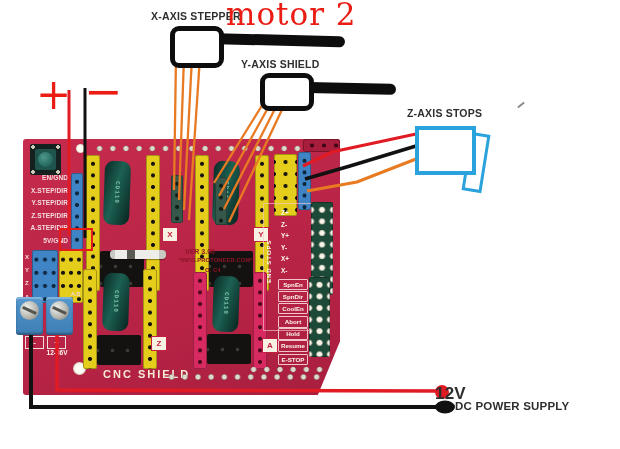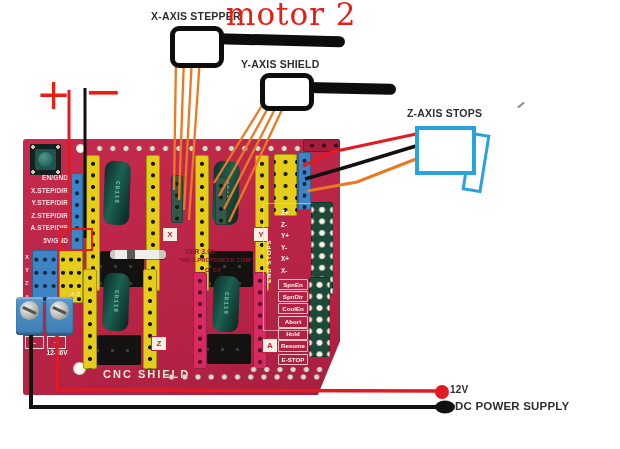--- a/index.html
+++ b/index.html
@@ -233,16 +233,16 @@
     </div>
     <div class="tcell">
       <div class="screw">
           <div class="slot"></div>
         </div>
     </div>
   </div>
 
   <div class="abs z5" style="left:59px;top:228px;width:30px;height:19px;border:2.5px solid #e81c16;"></div>
 
-  <div class="abs caption z4" style="left:450px;top:384px;font-size:10px;">12V</div>
+  <div class="abs caption z4" style="left:435px;top:384px;font-size:17px;">12V</div>
   <div class="abs caption z4" style="left:455px;top:400px;font-size:11.5px;">DC POWER SUPPLY</div>
 
 </div>
 
 </body></html>

